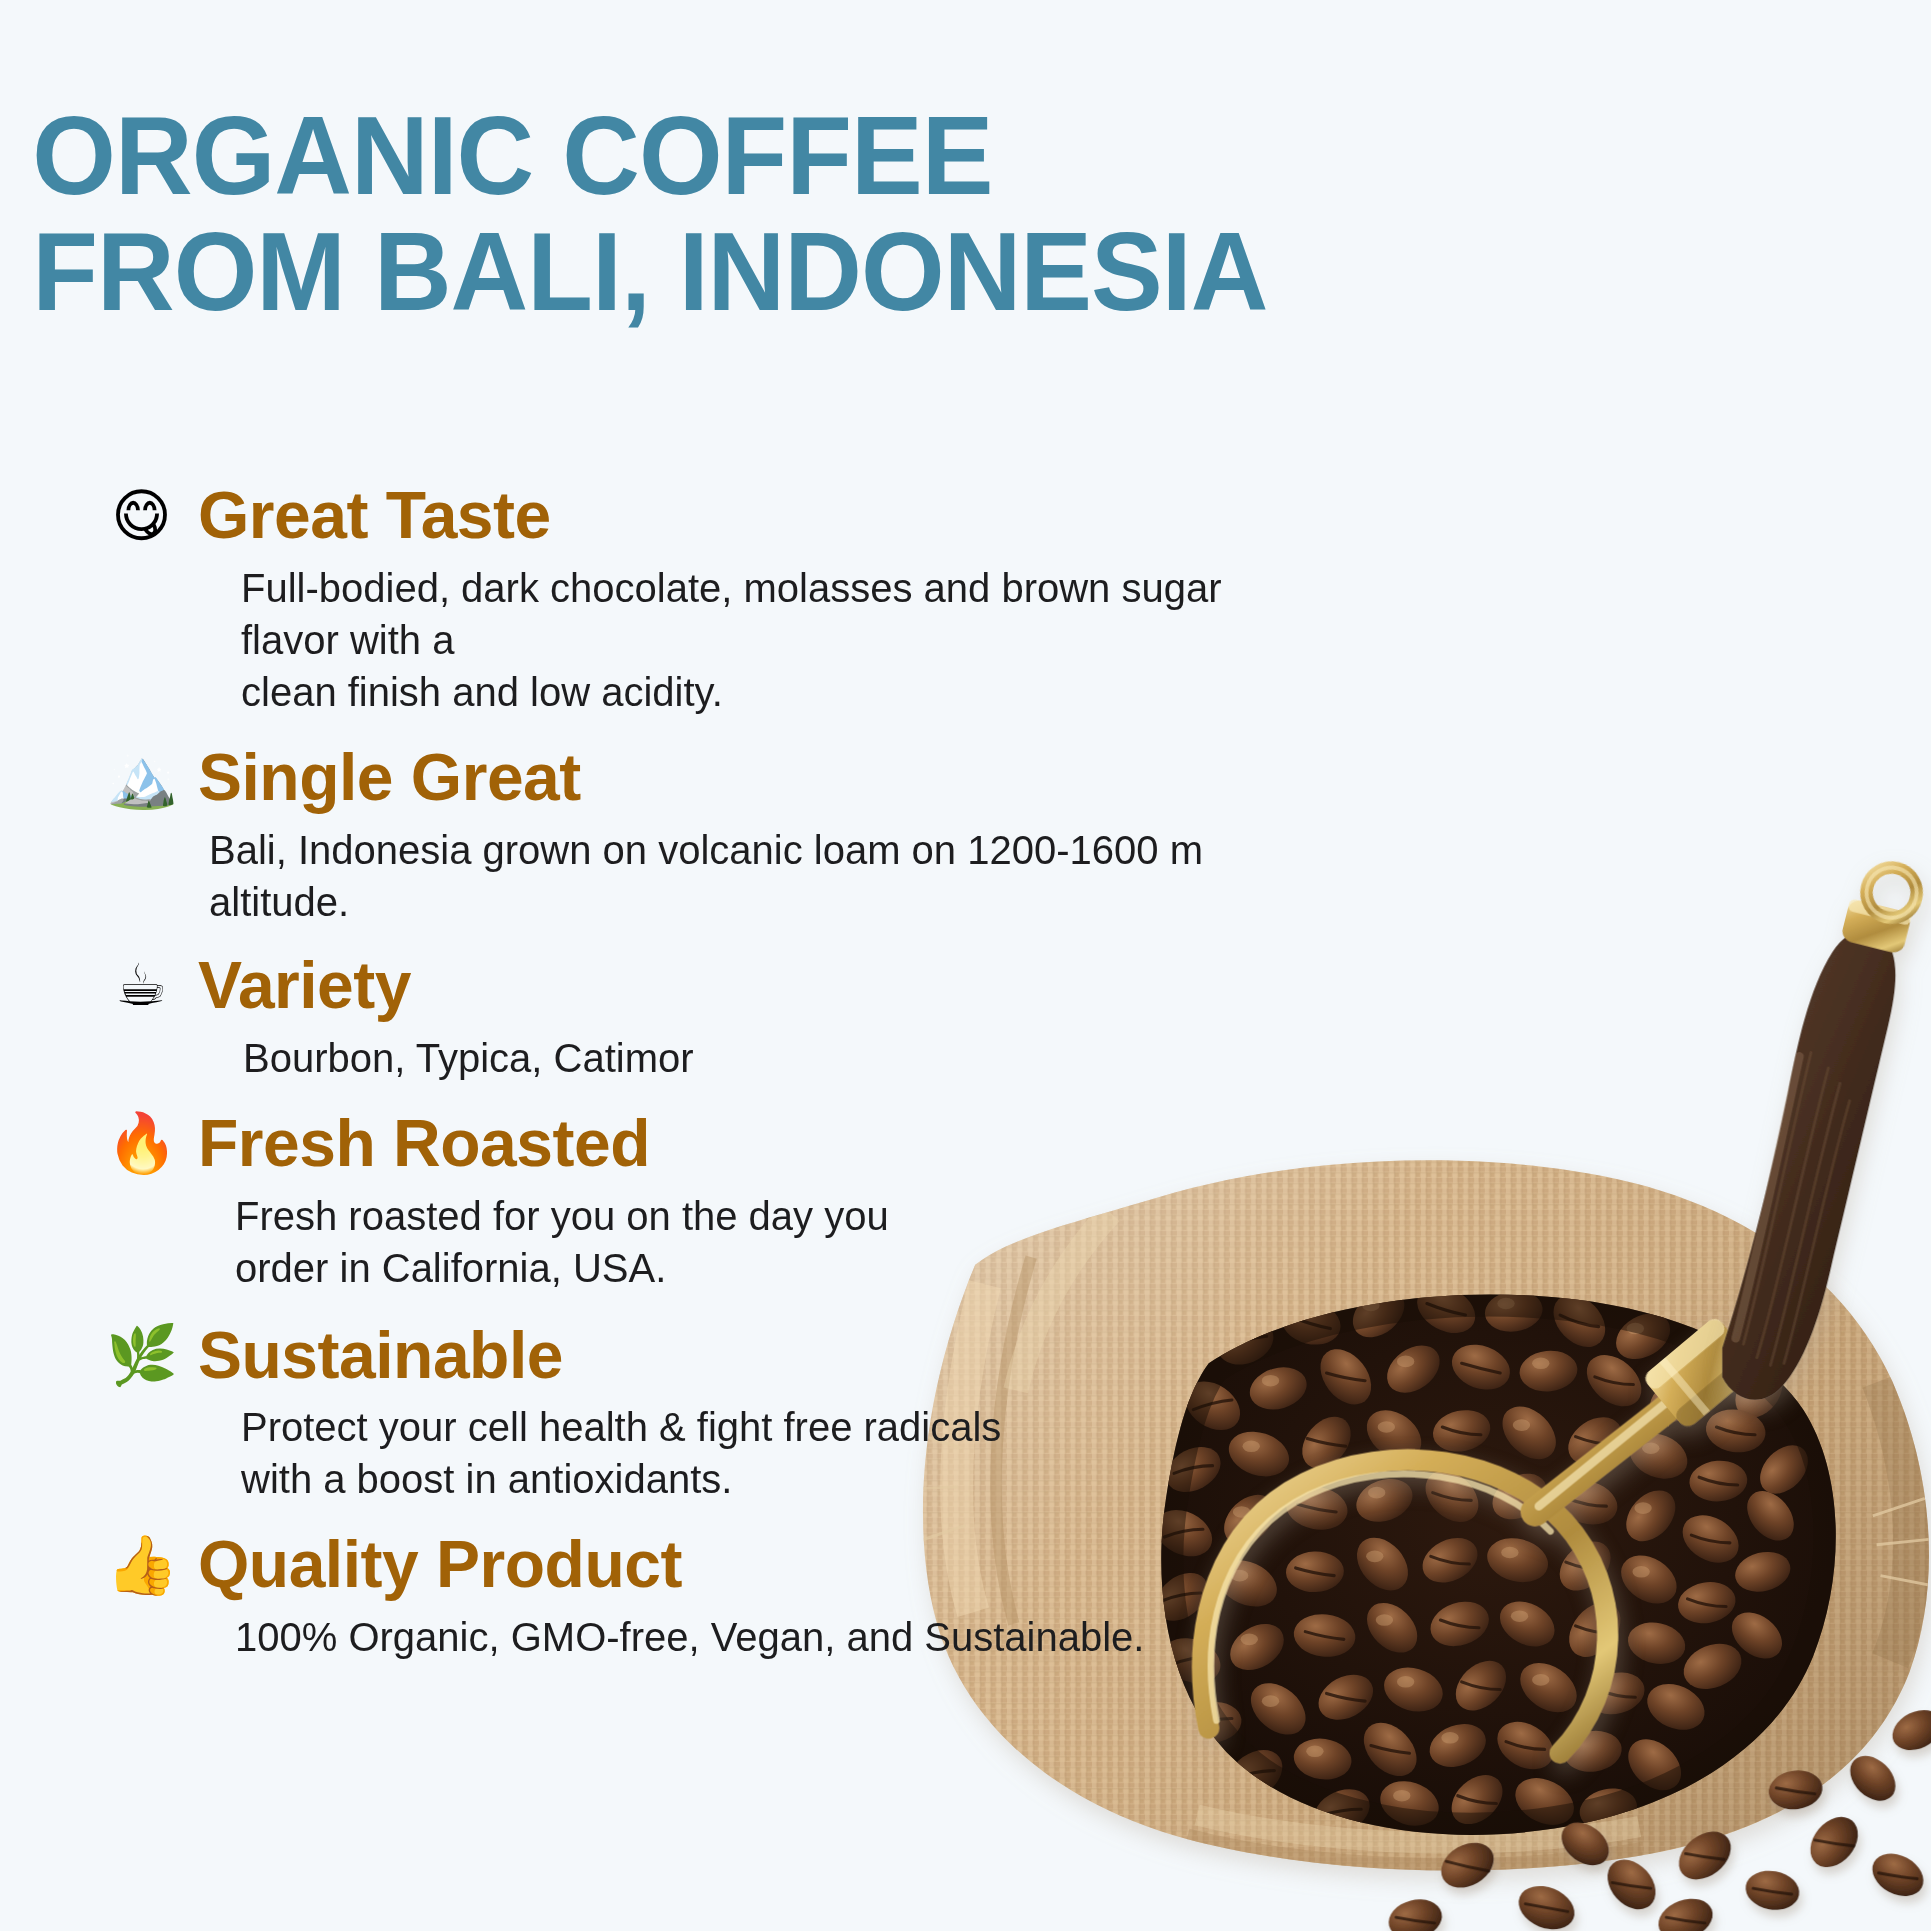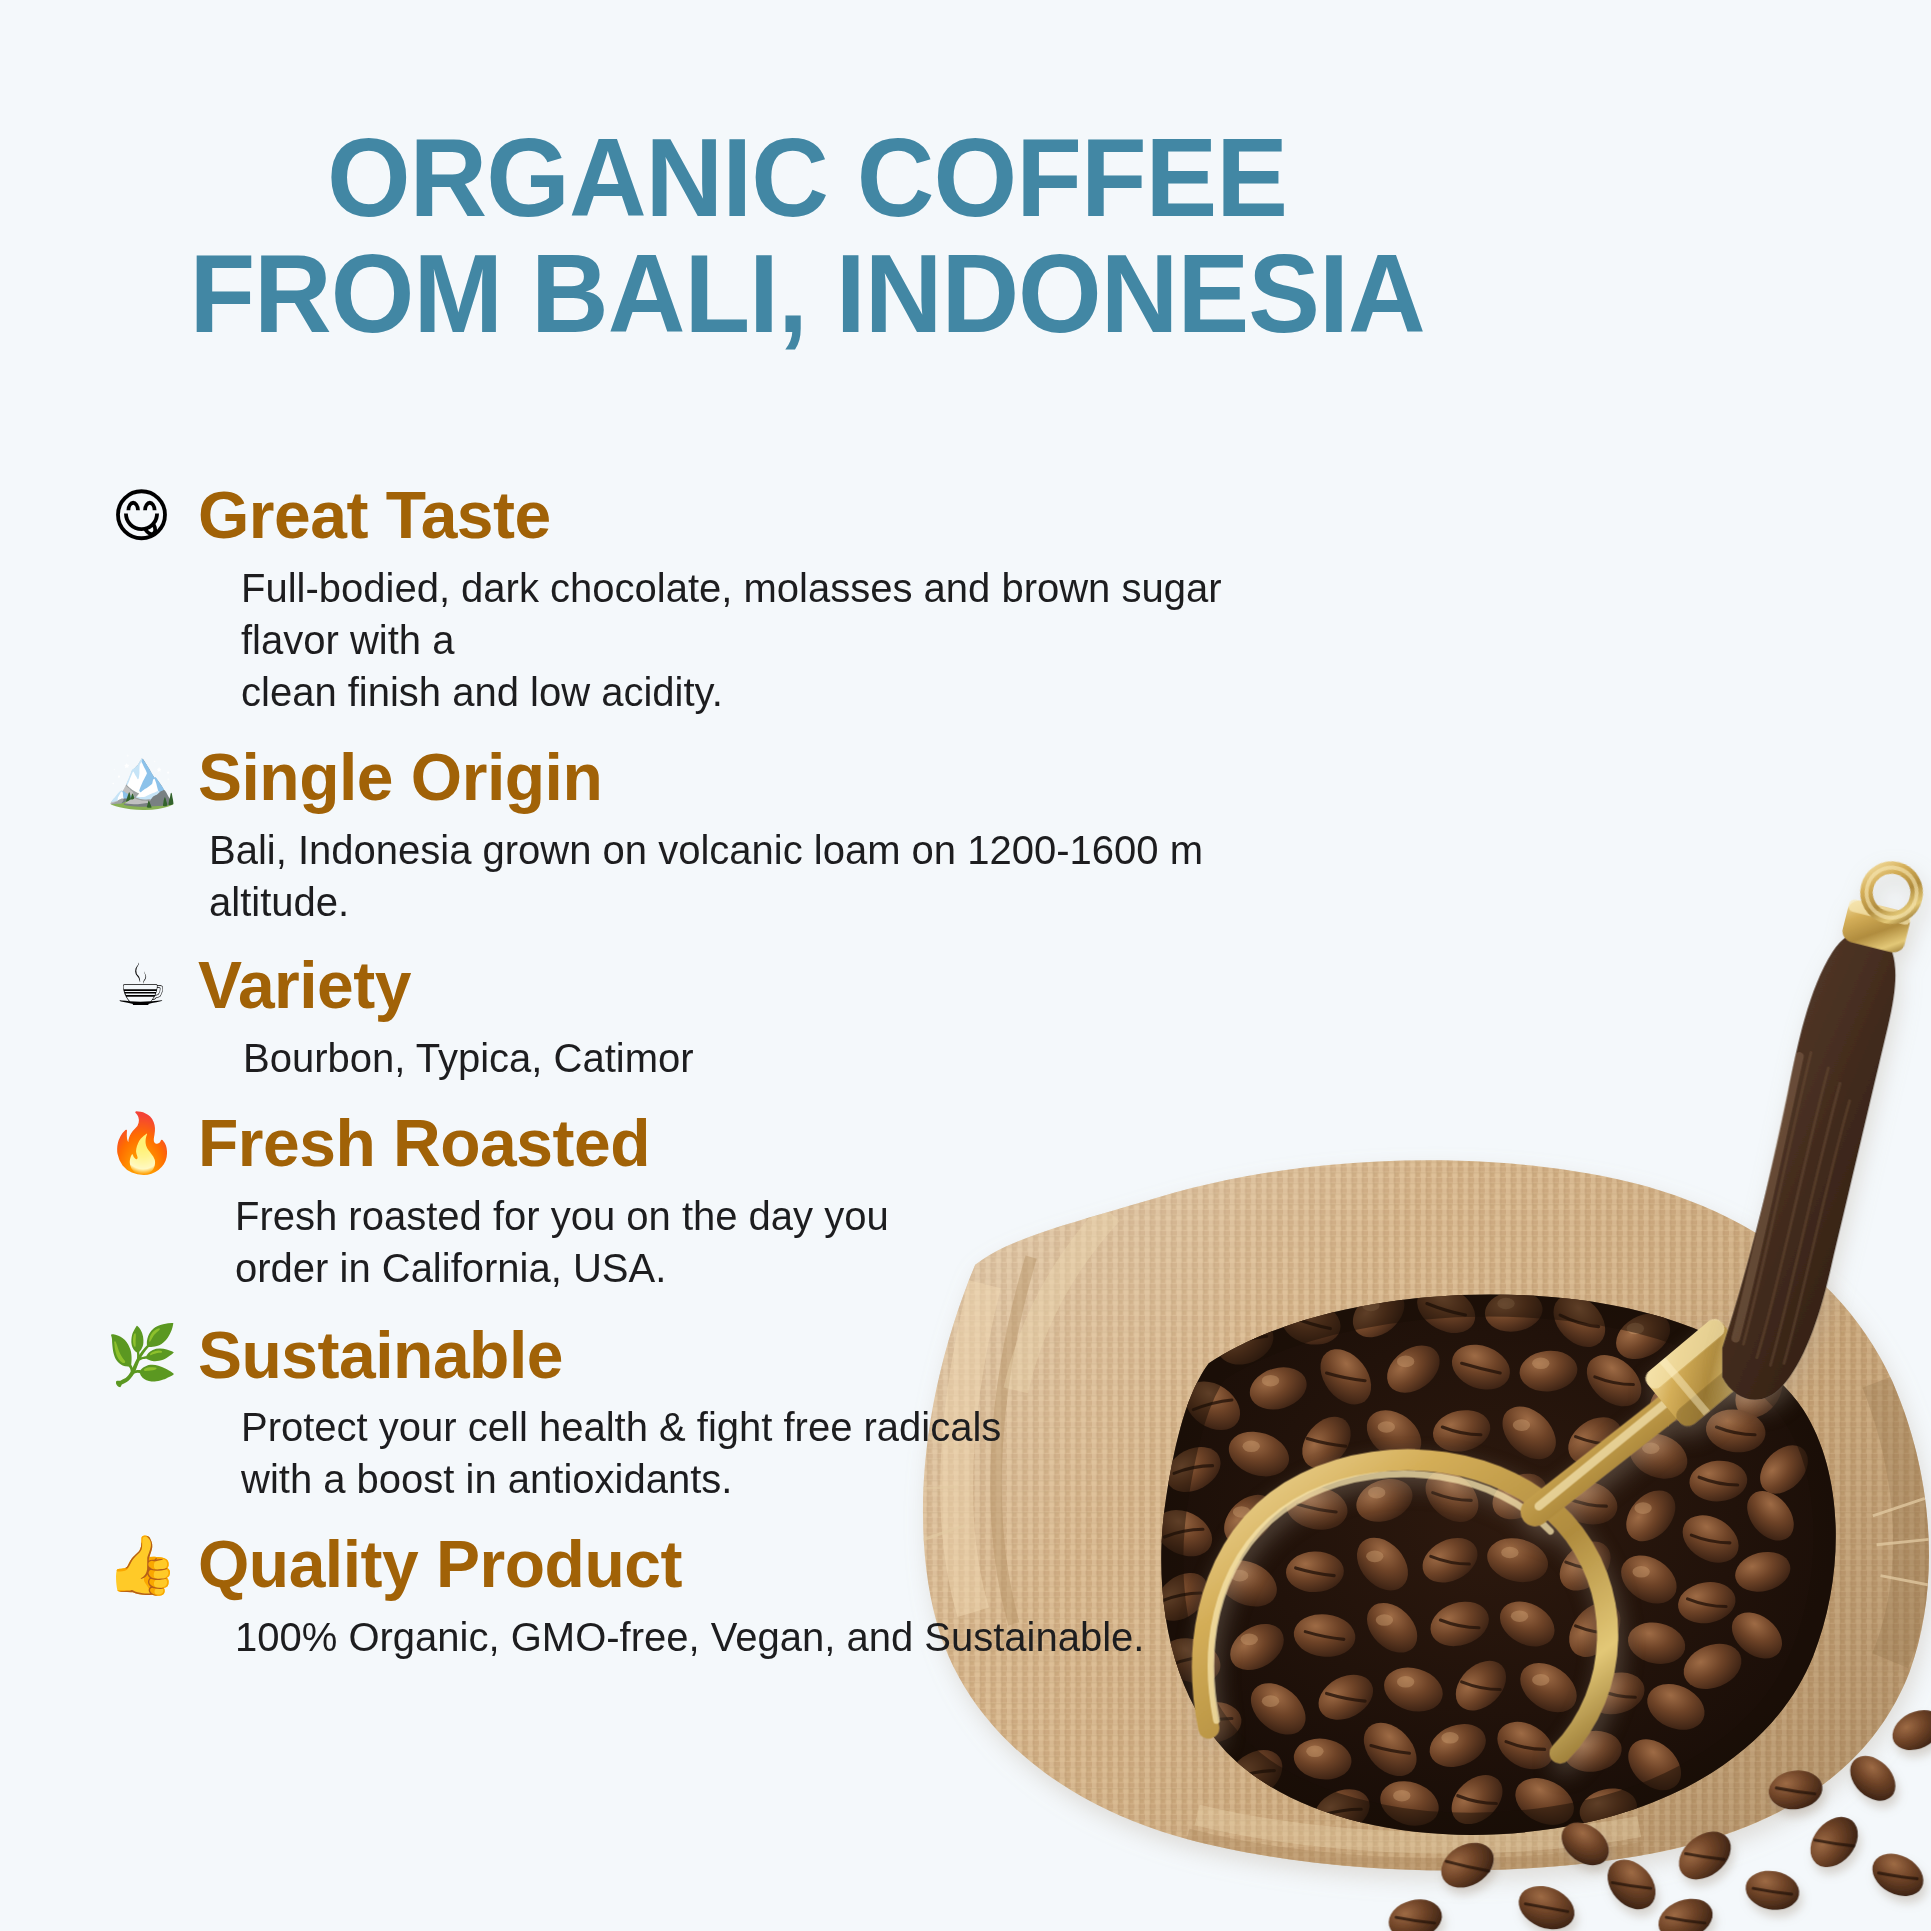--- a/index.html
+++ b/index.html
@@ -13,22 +13,21 @@
 
   #page {
     position:relative;
     width:1931px; height:1931px;
     background:#f4f8fb;
   }
 
   
   .title-block {
     position:absolute;
-    top:120px; left:0; width:1614px;
-    text-align:center;
+    top:98px; left:0; width:1614px;
     z-index:5;
   }
   .title-line {
     color:#4287a4;
     font-family:"Liberation Sans", sans-serif;
     font-weight:bold;
     font-size:112px;
     line-height:1.04;
     letter-spacing:-1px;
     transform:scaleX(0.96);
@@ -481,21 +480,21 @@
         <span class="feature-emoji">😋</span>
         <span class="feature-title">Great Taste</span>
       </div>
       <div class="feature-body">Full-bodied, dark chocolate, molasses and brown sugar flavor with a
 clean finish and low acidity.</div>
     </div>
 
     <div class="feature f1">
       <div class="feature-head">
         <span class="feature-emoji">🏔️</span>
-        <span class="feature-title">Single Origin</span>
+        <span class="feature-title">Single Great</span>
       </div>
       <div class="feature-body">Bali, Indonesia grown on volcanic loam on 1200-1600 m altitude.</div>
     </div>
 
     <div class="feature f2">
       <div class="feature-head">
         <span class="feature-emoji">☕</span>
         <span class="feature-title">Variety</span>
       </div>
       <div class="feature-body">Bourbon, Typica, Catimor</div>

